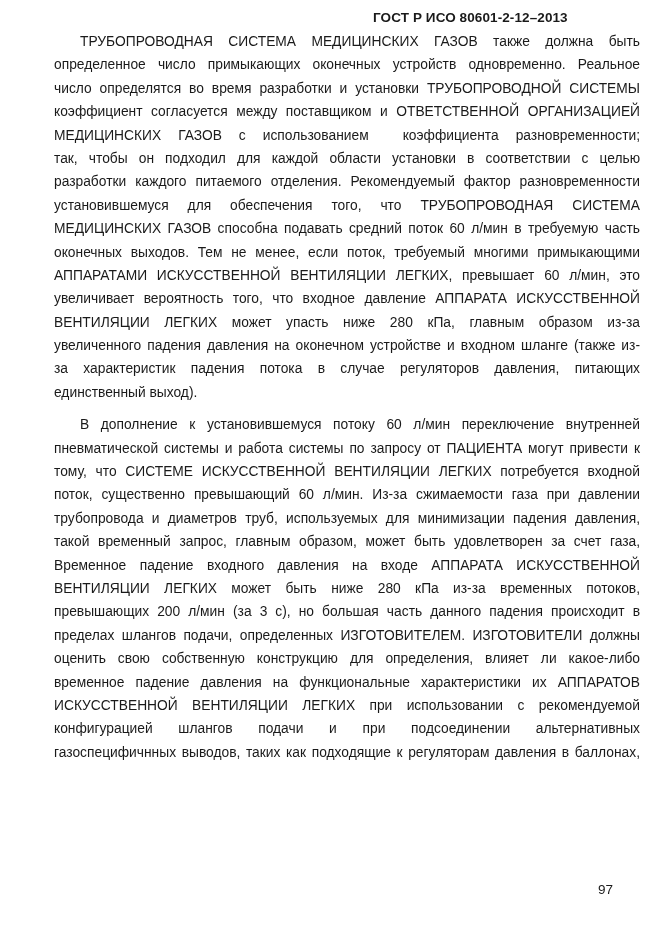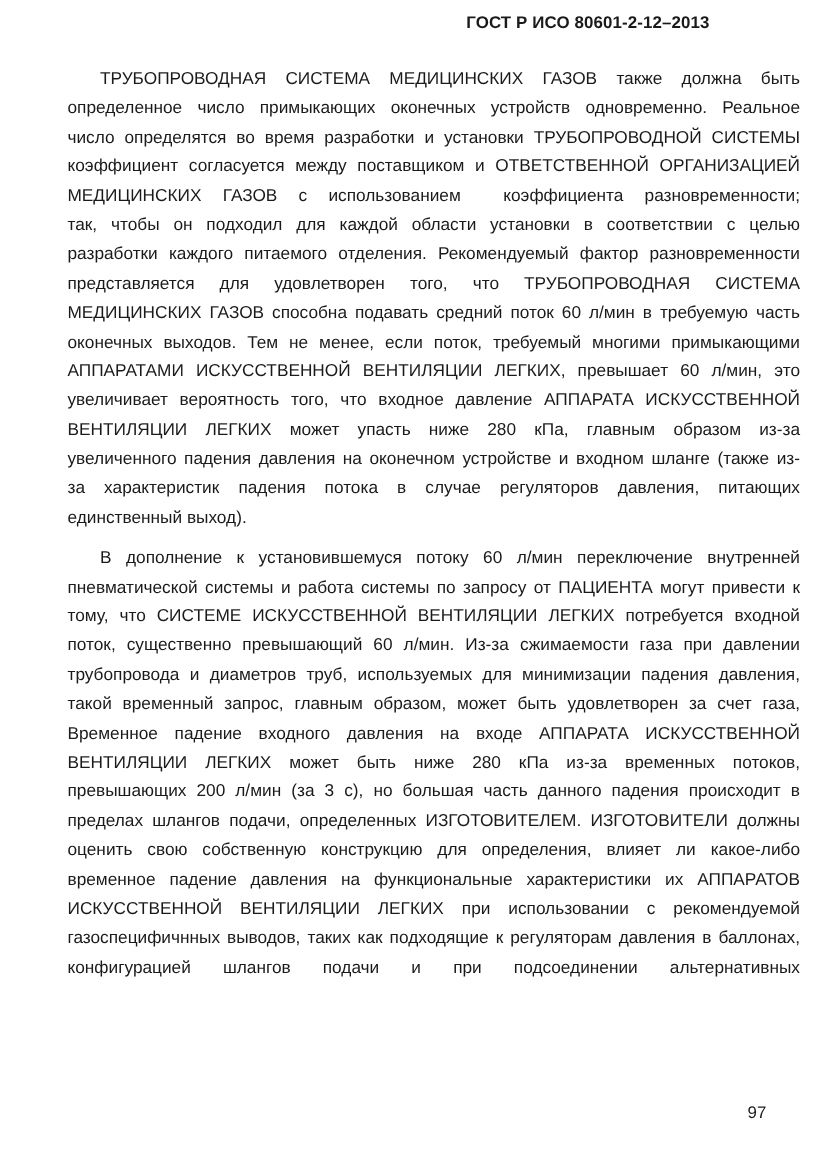--- a/index.html
+++ b/index.html
@@ -21,21 +21,21 @@
     position: absolute;
     top: 10px;
     left: 373px;
     font-size: 13.5px;
     font-weight: 700;
     letter-spacing: 0.1px;
     white-space: nowrap;
   }
   .body-text {
     position: absolute;
-    top: 51px;
+    top: 30px;
     left: 54px;
     width: 586px;
     font-size: 13.8px;
   }
   .para { margin: 0; }
   .para + .para { margin-top: 9px; }
   .line {
     height: 23.4px;
     line-height: 23.4px;
     white-space: nowrap;
@@ -60,21 +60,21 @@
 
   <div class="body-text">
       <div class="para">
         <div class="line indent">ТРУБОПРОВОДНАЯ СИСТЕМА МЕДИЦИНСКИХ ГАЗОВ также должна быть</div>
         <div class="line">определенное число примыкающих оконечных устройств одновременно. Реальное</div>
         <div class="line">число определятся во время разработки и установки ТРУБОПРОВОДНОЙ СИСТЕМЫ</div>
         <div class="line">коэффициент согласуется между поставщиком и ОТВЕТСТВЕННОЙ ОРГАНИЗАЦИЕЙ</div>
         <div class="line">МЕДИЦИНСКИХ ГАЗОВ с использованием&nbsp; коэффициента разновременности;</div>
         <div class="line">так, чтобы он подходил для каждой области установки в соответствии с целью</div>
         <div class="line">разработки каждого питаемого отделения. Рекомендуемый фактор разновременности</div>
-        <div class="line">представляется для удовлетворен того, что ТРУБОПРОВОДНАЯ СИСТЕМА</div>
+        <div class="line">установившемуся для обеспечения того, что ТРУБОПРОВОДНАЯ СИСТЕМА</div>
         <div class="line">МЕДИЦИНСКИХ ГАЗОВ способна подавать средний поток 60 л/мин в требуемую часть</div>
         <div class="line">оконечных выходов. Тем не менее, если поток, требуемый многими примыкающими</div>
         <div class="line">АППАРАТАМИ ИСКУССТВЕННОЙ ВЕНТИЛЯЦИИ ЛЕГКИХ, превышает 60 л/мин, это</div>
         <div class="line">увеличивает вероятность того, что входное давление АППАРАТА ИСКУССТВЕННОЙ</div>
         <div class="line">ВЕНТИЛЯЦИИ ЛЕГКИХ может упасть ниже 280 кПа, главным образом из-за</div>
         <div class="line">увеличенного падения давления на оконечном устройстве и входном шланге (также из-</div>
         <div class="line">за характеристик падения потока в случае регуляторов давления, питающих</div>
         <div class="line last">единственный выход).</div>
       </div>
       <div class="para">
@@ -84,19 +84,19 @@
         <div class="line">поток, существенно превышающий 60 л/мин. Из-за сжимаемости газа при давлении</div>
         <div class="line">трубопровода и диаметров труб, используемых для минимизации падения давления,</div>
         <div class="line">такой временный запрос, главным образом, может быть удовлетворен за счет газа,</div>
         <div class="line">Временное падение входного давления на входе АППАРАТА ИСКУССТВЕННОЙ</div>
         <div class="line">ВЕНТИЛЯЦИИ ЛЕГКИХ может быть ниже 280 кПа из-за временных потоков,</div>
         <div class="line">превышающих 200 л/мин (за 3 с), но большая часть данного падения происходит в</div>
         <div class="line">пределах шлангов подачи, определенных ИЗГОТОВИТЕЛЕМ. ИЗГОТОВИТЕЛИ должны</div>
         <div class="line">оценить свою собственную конструкцию для определения, влияет ли какое-либо</div>
         <div class="line">временное падение давления на функциональные характеристики их АППАРАТОВ</div>
         <div class="line">ИСКУССТВЕННОЙ ВЕНТИЛЯЦИИ ЛЕГКИХ при использовании с рекомендуемой</div>
+        <div class="line">конфигурацией шлангов подачи и при подсоединении альтернативных</div>
         <div class="line">газоспецифичнных выводов, таких как подходящие к регуляторам давления в баллонах,</div>
-        <div class="line">конфигурацией шлангов подачи и при подсоединении альтернативных</div>
       </div>
     </div>
 
   <div class="page-num">97</div>
 </div>
 
 </body></html>

